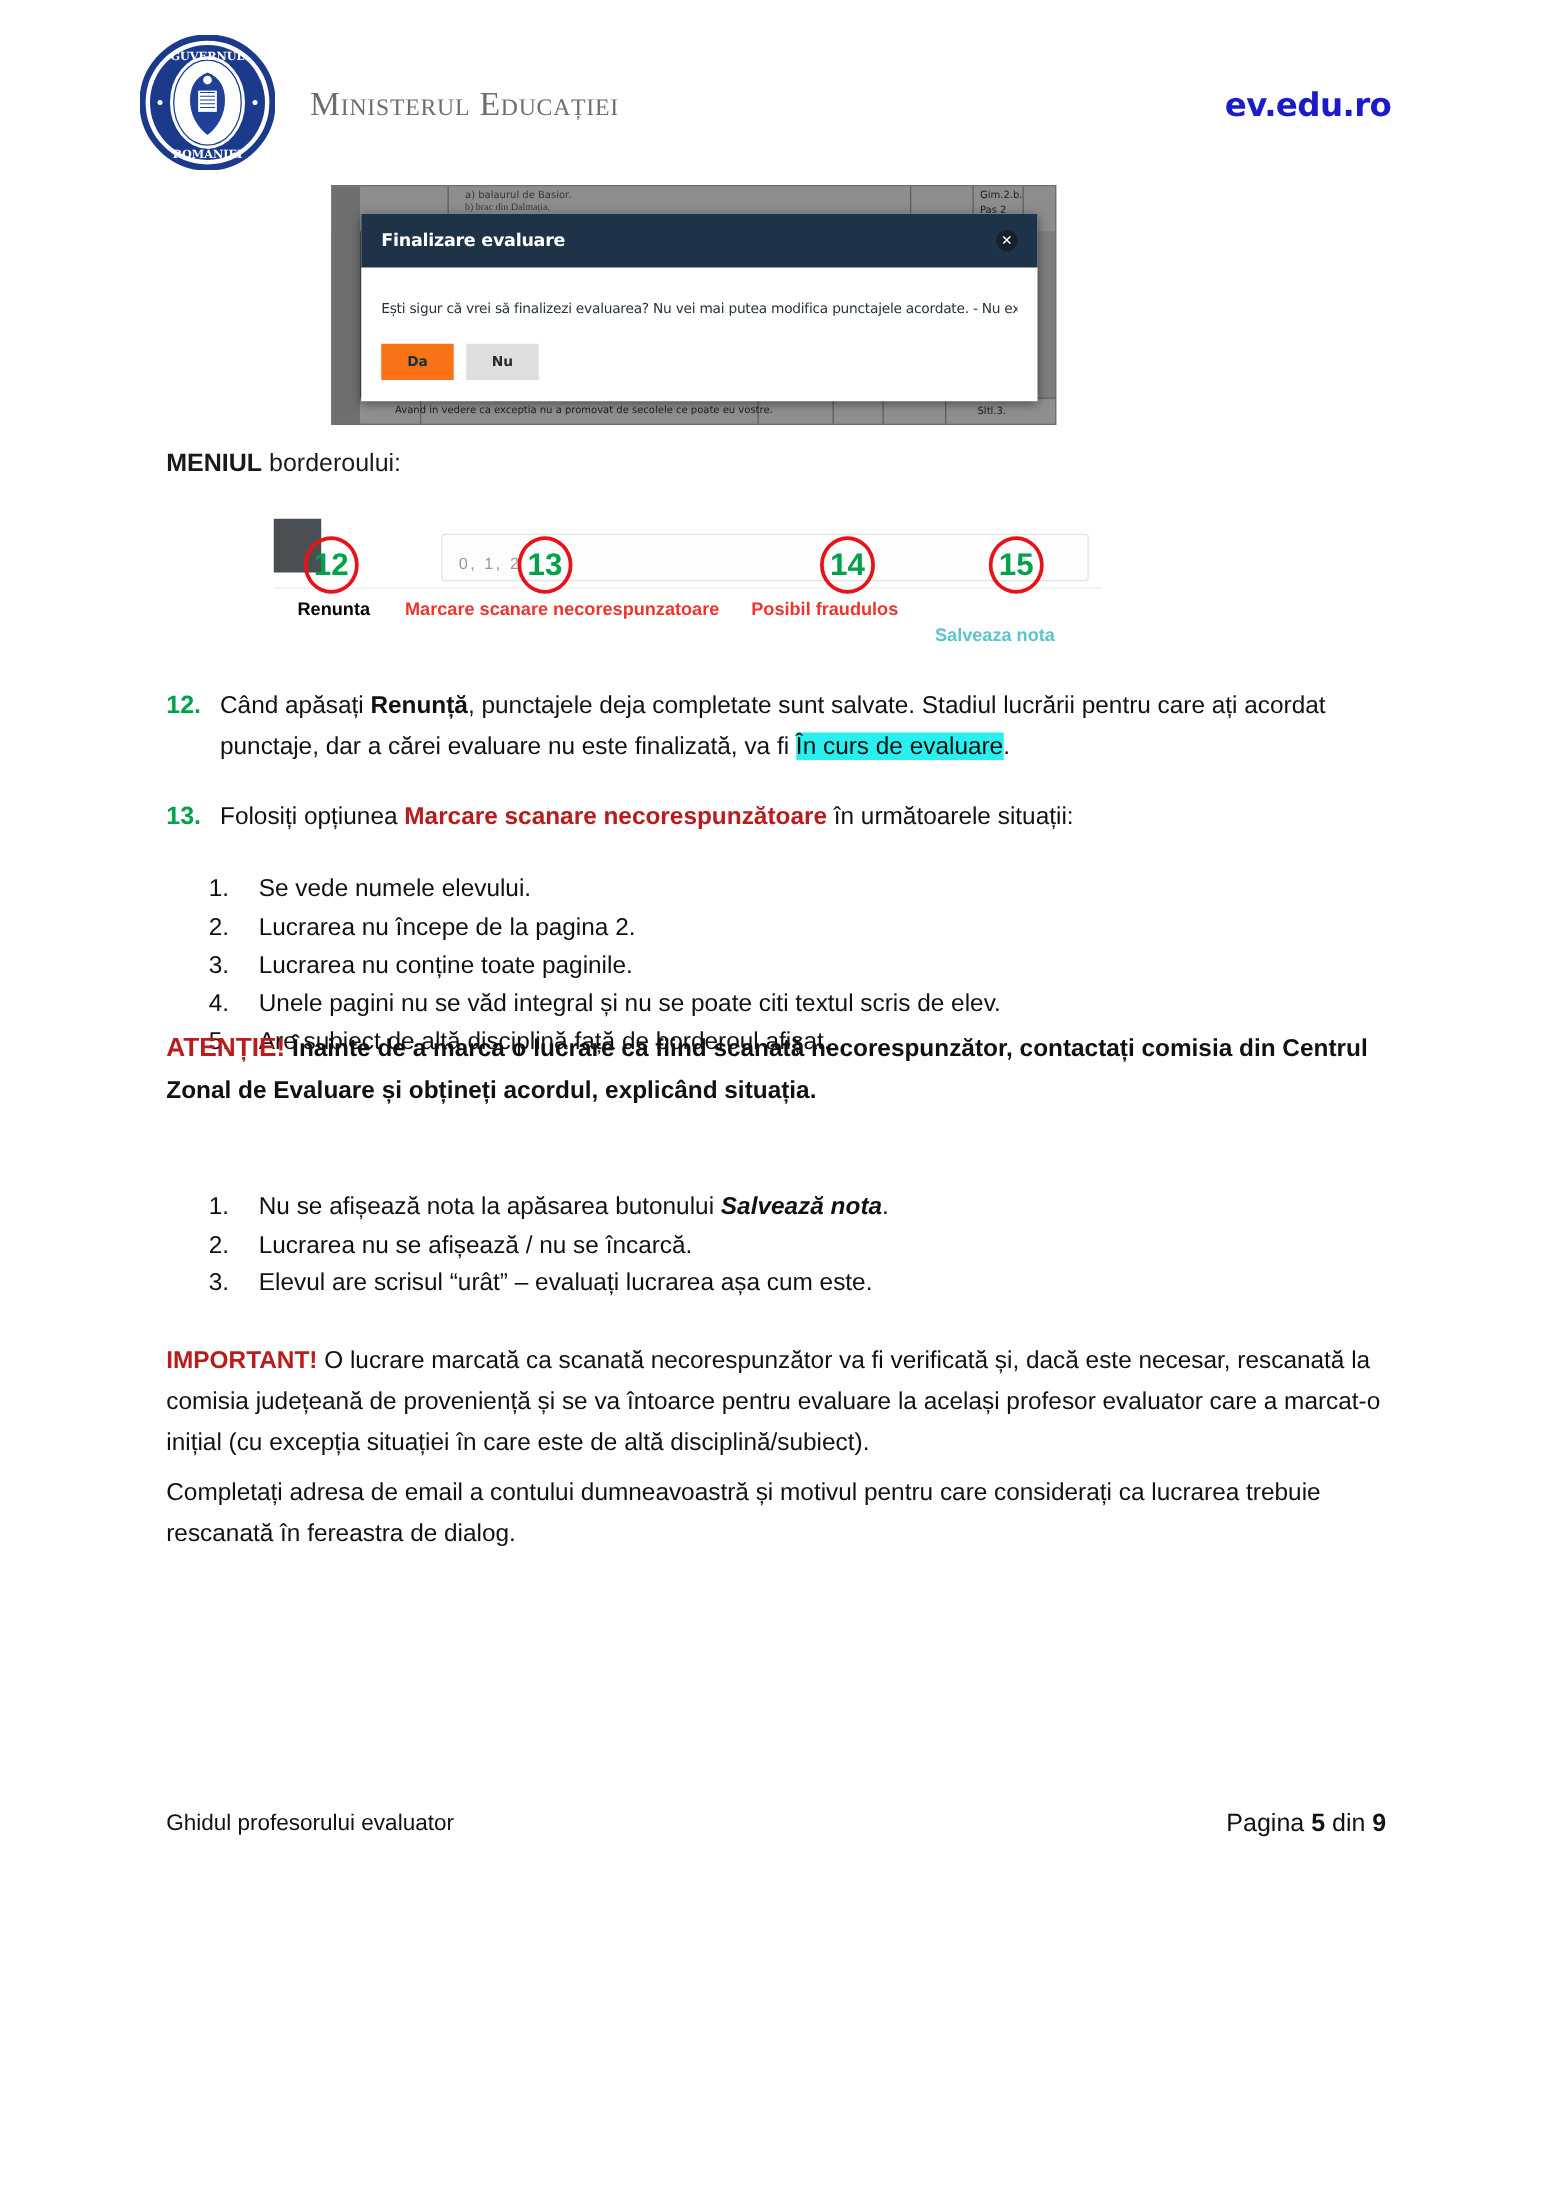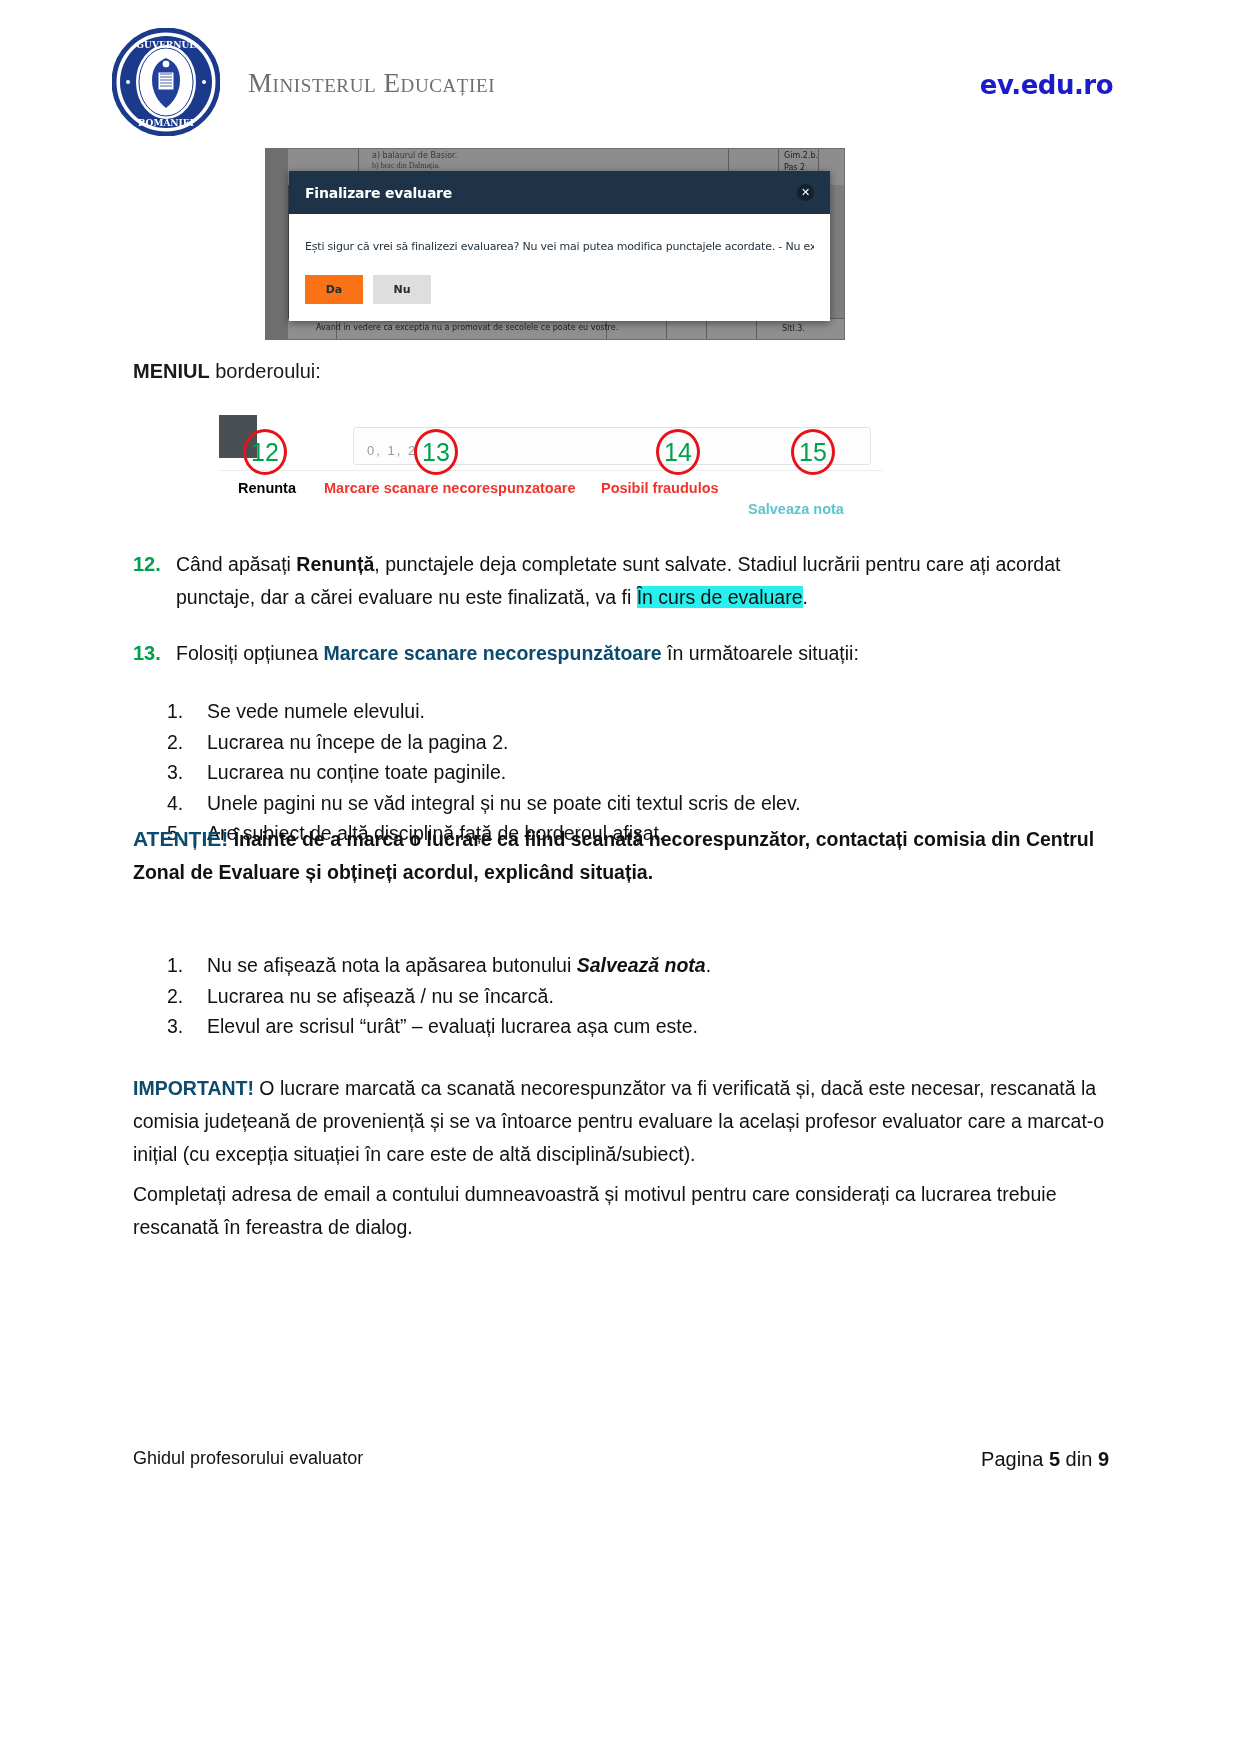--- a/index.html
+++ b/index.html
@@ -237,21 +237,21 @@
     border: 3px solid #e8131a;
     border-radius: 50%;
     box-sizing: border-box;
     display: flex;
     align-items: center;
     justify-content: center;
     background: rgba(255,255,255,0.0);
   }
   .callout span {
     font-size: 25px;
-    font-weight: normal;
+    font-weight: bold;
     color: #00a14b;
     line-height: 1;
   }
 
   .tb-label {
     position: absolute;
     font-size: 14.5px;
     font-weight: bold;
     white-space: nowrap;
   }
@@ -273,21 +273,21 @@
     left: 0; top: 0;
     font-weight: bold;
     color: #00a14b;
     font-size: 20px;
   }
   .num-body {
     display: block;
     margin-left: 43px;
   }
   .hl-cyan { background: #29f0ef; }
-  .red-bold { color: #0c4a6e; font-weight: bold; }
+  .red-bold { color: #b91c1c; font-weight: bold; }
   .blk-bold { font-weight: bold; color: #111111; }
 
   .list {
     position: absolute;
     left: 167px;
     width: 940px;
     font-size: 19.5px;
     line-height: 30.5px;
     color: #111111;
   }

